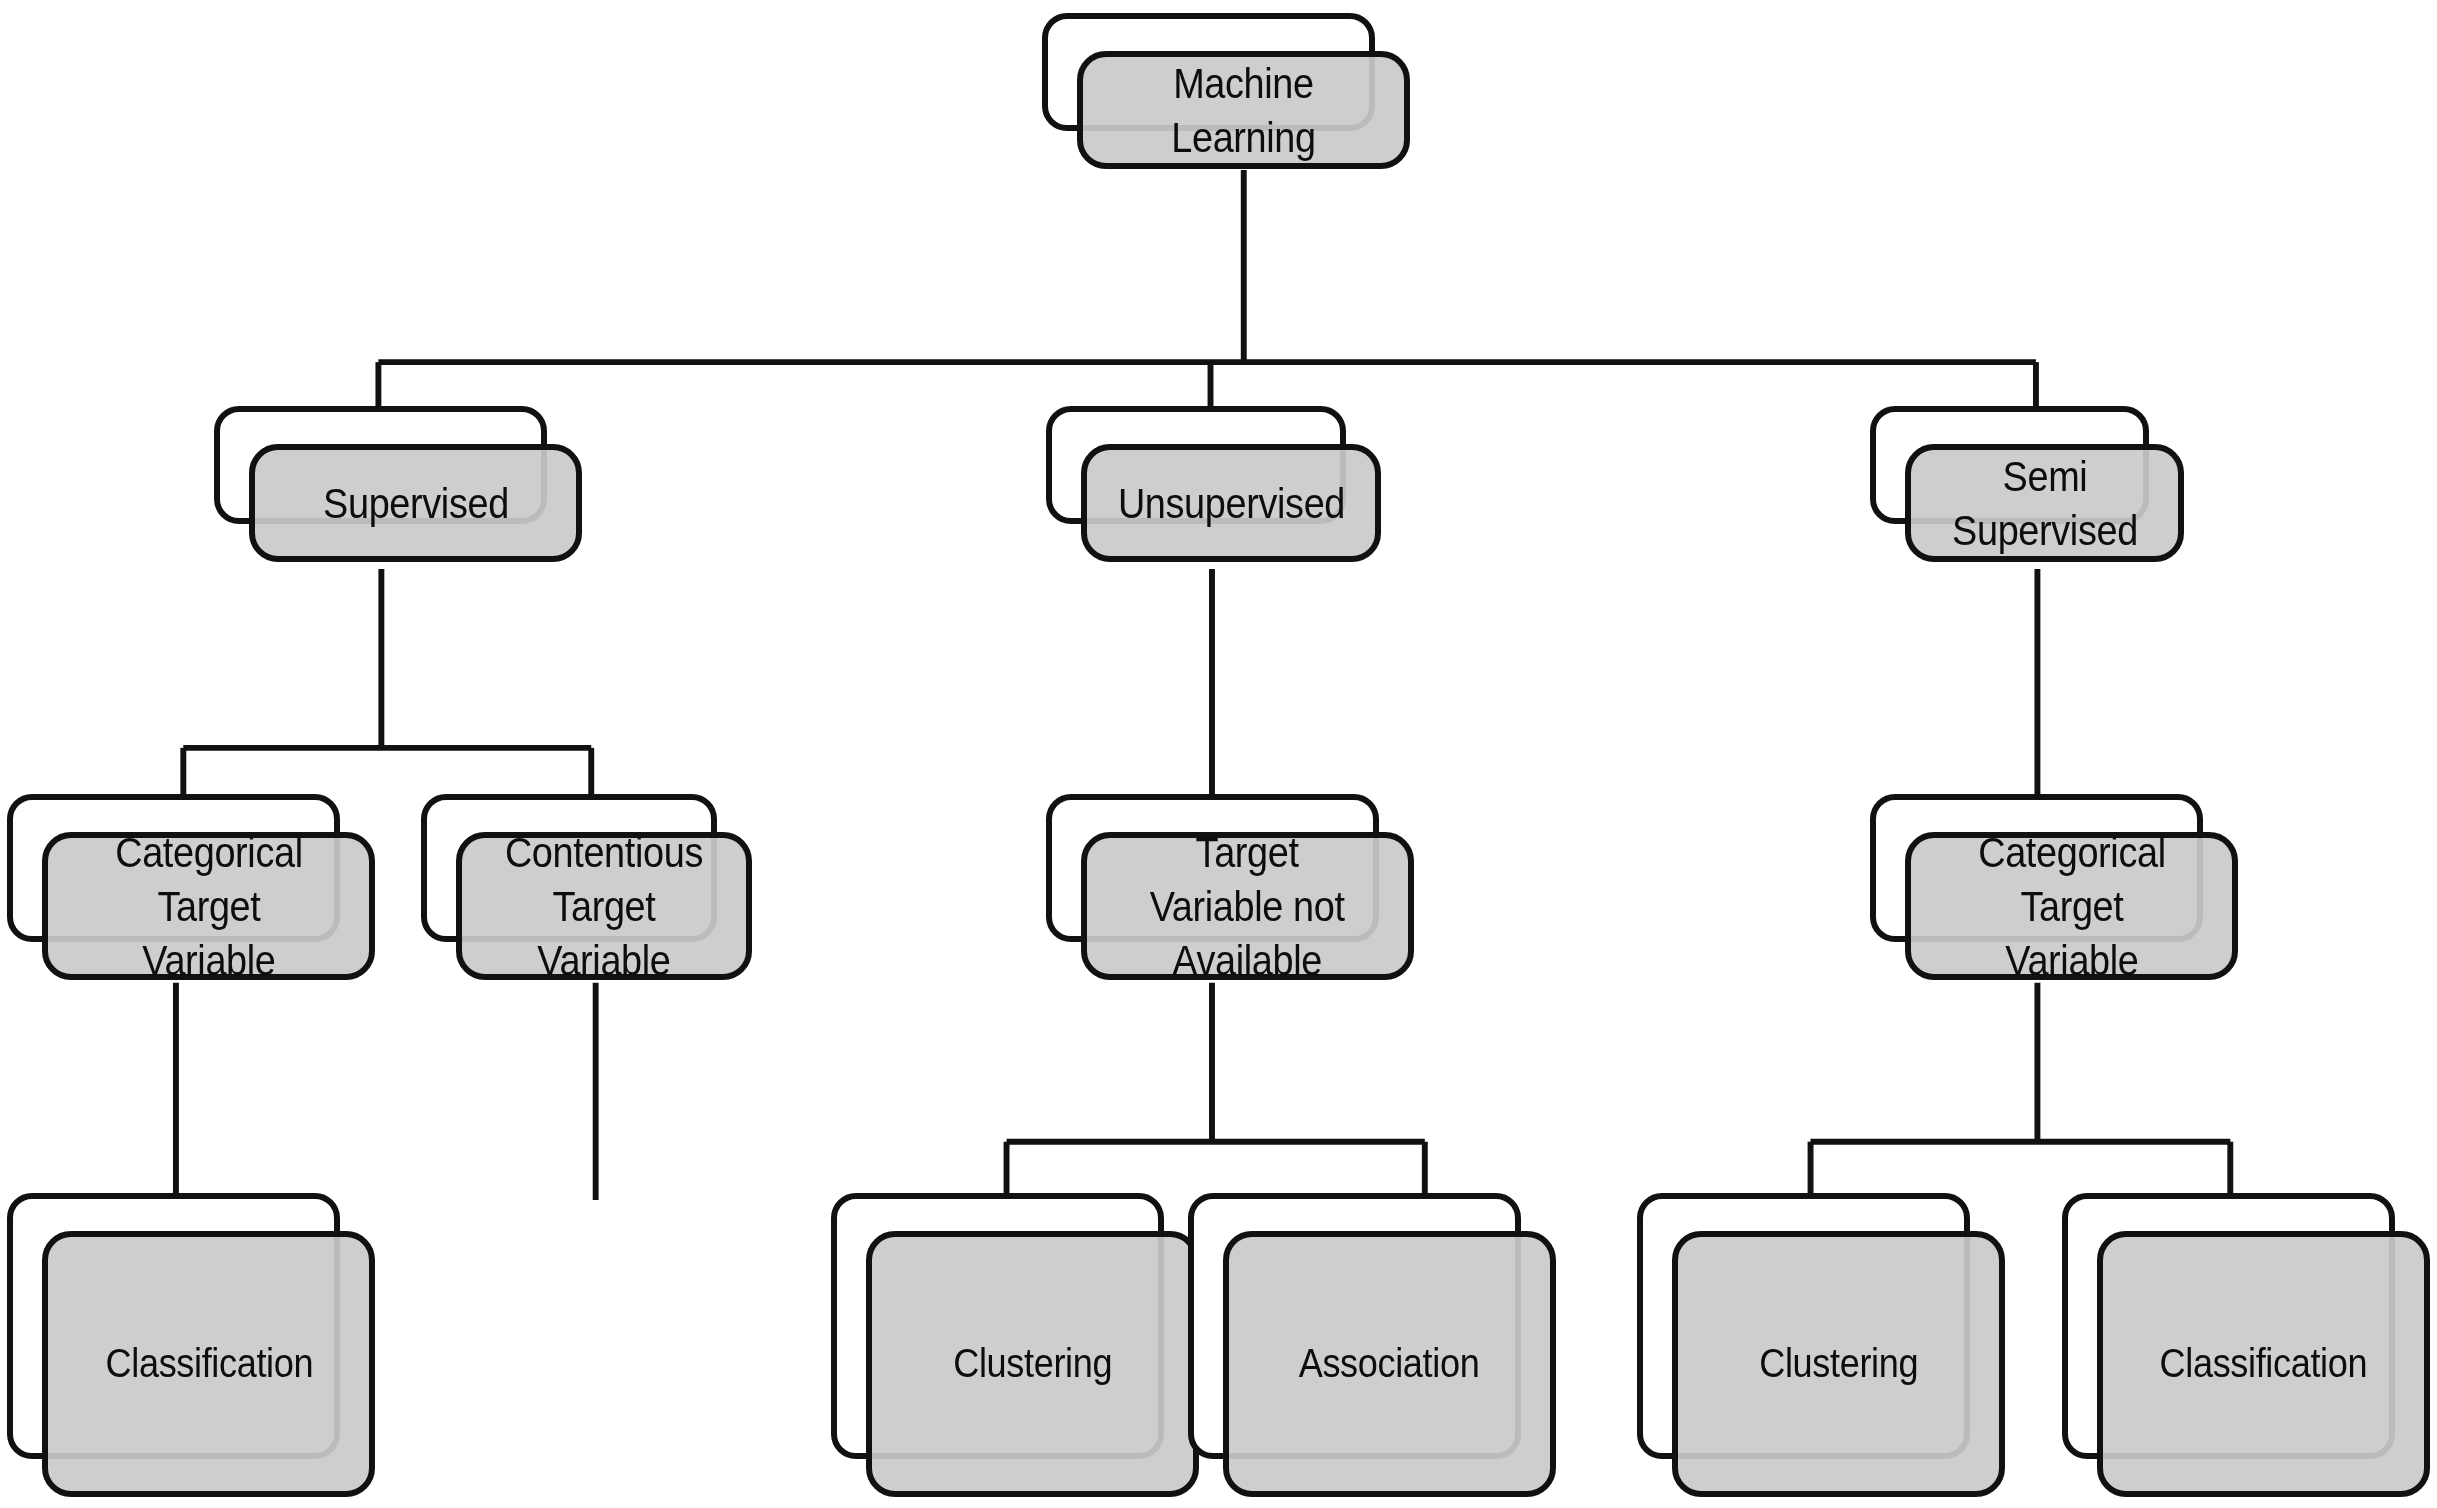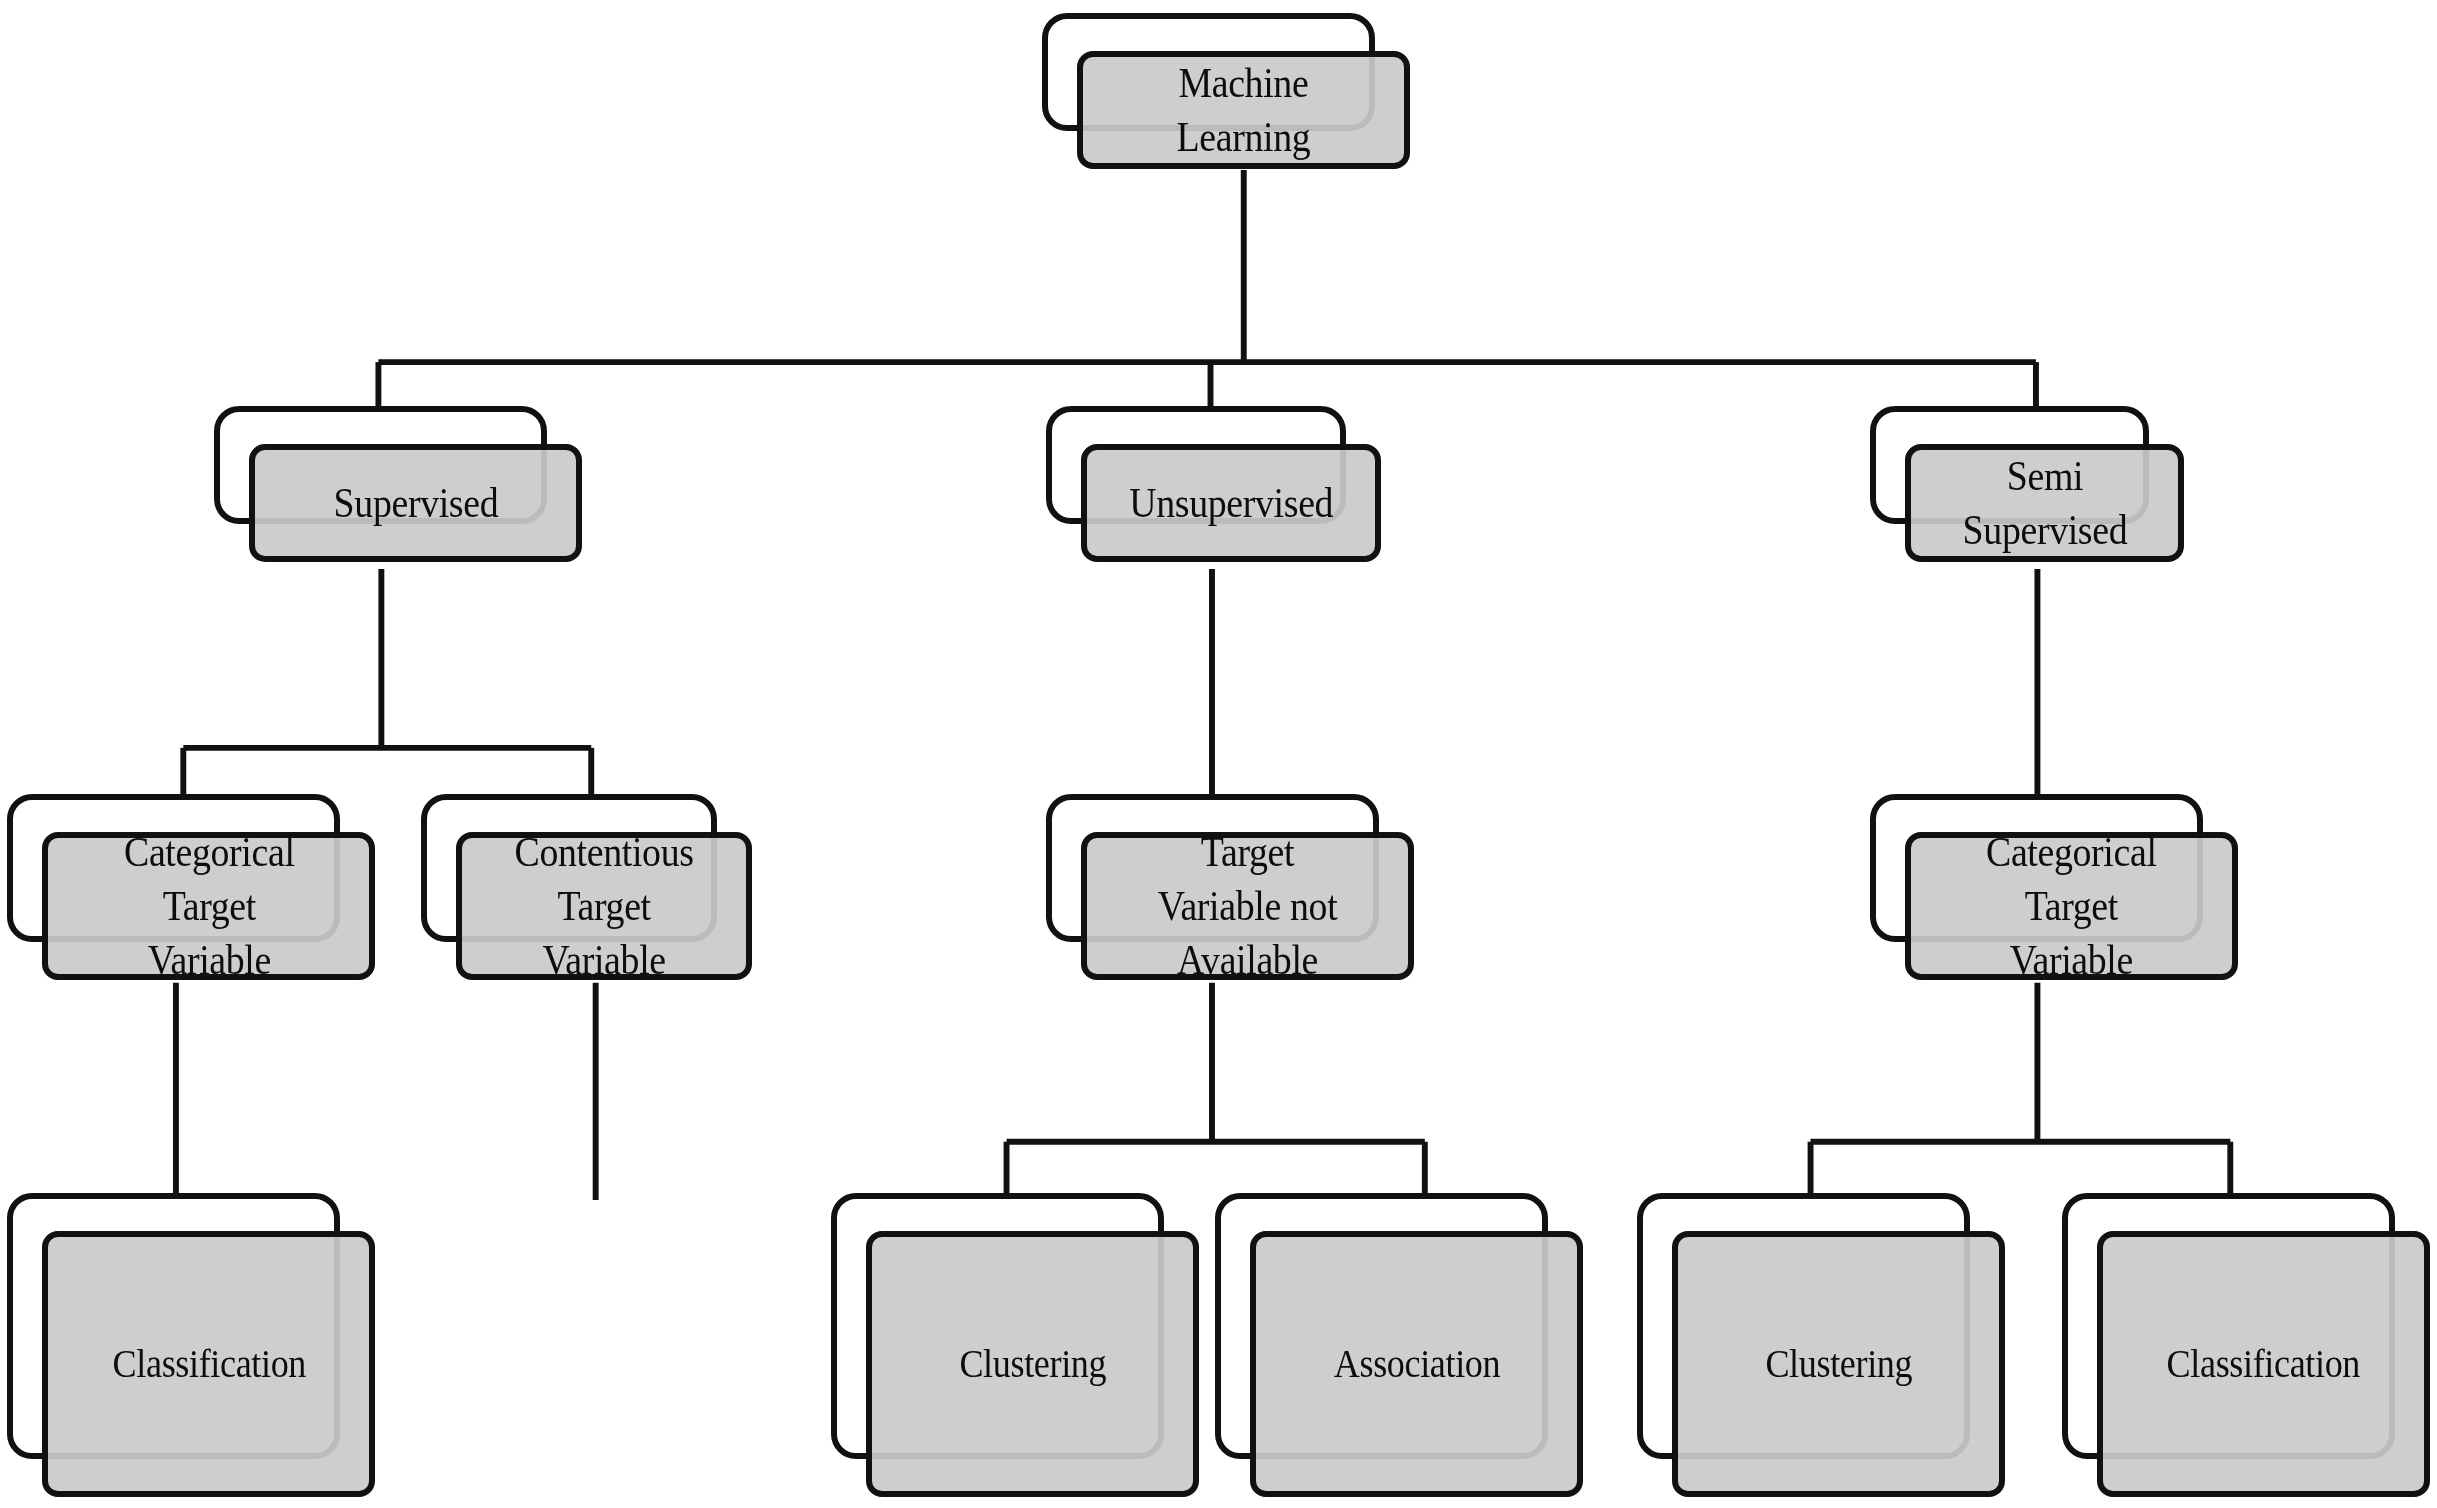--- a/index.html
+++ b/index.html
@@ -44,26 +44,25 @@
   }
   .card-front {
     position: absolute;
     left: 35px;
     top: 38px;
     width: 100%;
     height: 100%;
     box-sizing: border-box;
     background: rgba(202,202,202,0.92);
     border: 6.7px solid #111111;
-    border-radius: 16px;
+    border-radius: 29px;
     display: flex;
     align-items: center;
     justify-content: center;
     text-align: center;
-    font-family: Liberation Serif, serif;
   }
   .card-label {
     display: block;
     color: #0d0d0d;
     font-size: 43px;
     line-height: 1.26;
     letter-spacing: -0.4px;
     font-weight: 400;
     transform: scaleX(0.88);
     transform-origin: center center;
@@ -185,21 +184,21 @@
   </div>
 
 
   <div class="node lvl3" style="left:831px;top:1193px;width:333px;height:266px;">
     <div class="card-back"></div>
     <div class="card-front">
       <span class="card-label">Clustering</span>
     </div>
   </div>
 
-  <div class="node lvl3" style="left:1215px;top:1193px;width:333px;height:266px;">
+  <div class="node lvl3" style="left:1188px;top:1193px;width:333px;height:266px;">
     <div class="card-back"></div>
     <div class="card-front">
       <span class="card-label">Association</span>
     </div>
   </div>
 
   <div class="node lvl3" style="left:1637px;top:1193px;width:333px;height:266px;">
     <div class="card-back"></div>
     <div class="card-front">
       <span class="card-label">Clustering</span>

